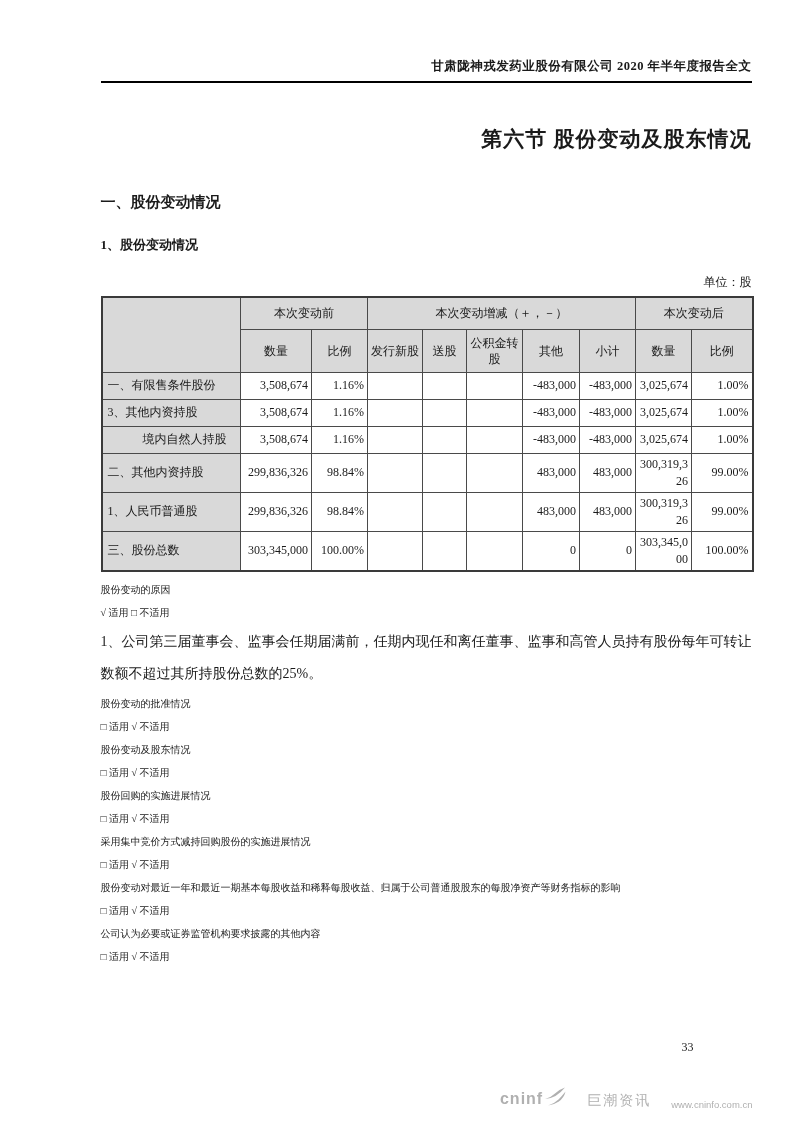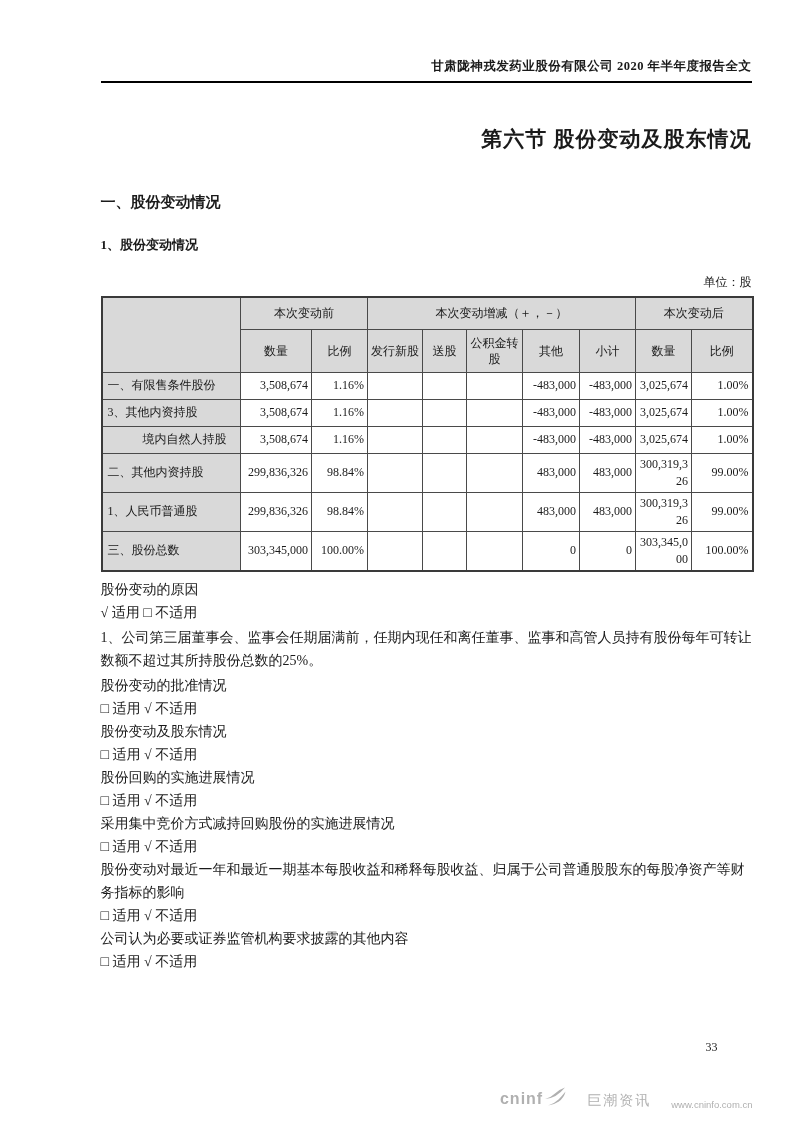--- a/index.html
+++ b/index.html
@@ -75,32 +75,32 @@
   td.label.indent { padding-left: 40px; }
   td.num {
     padding: 2px 3px;
     height: 27px;
     text-align: right;
     word-break: break-all;
     line-height: 17px;
   }
 
   .notes { margin-top: 6px; }
-  .note { font-size: 14px; line-height: 23px; }
+  .note { font-size: 10px; line-height: 23px; }
   .note-paragraph {
     font-size: 14px;
-    line-height: 23px;
+    line-height: 32px;
     text-align: justify;
     margin: 2px 0;
   }
 
   .page-number {
     position: absolute;
     top: 1040px;
-    right: 46px;
+    right: 70px;
     font-size: 12px;
     font-family: Liberation Serif, serif;
   }
 
   .logo {
     position: absolute;
     right: 11px;
     bottom: 12px;
     display: flex;
     flex-direction: row;

